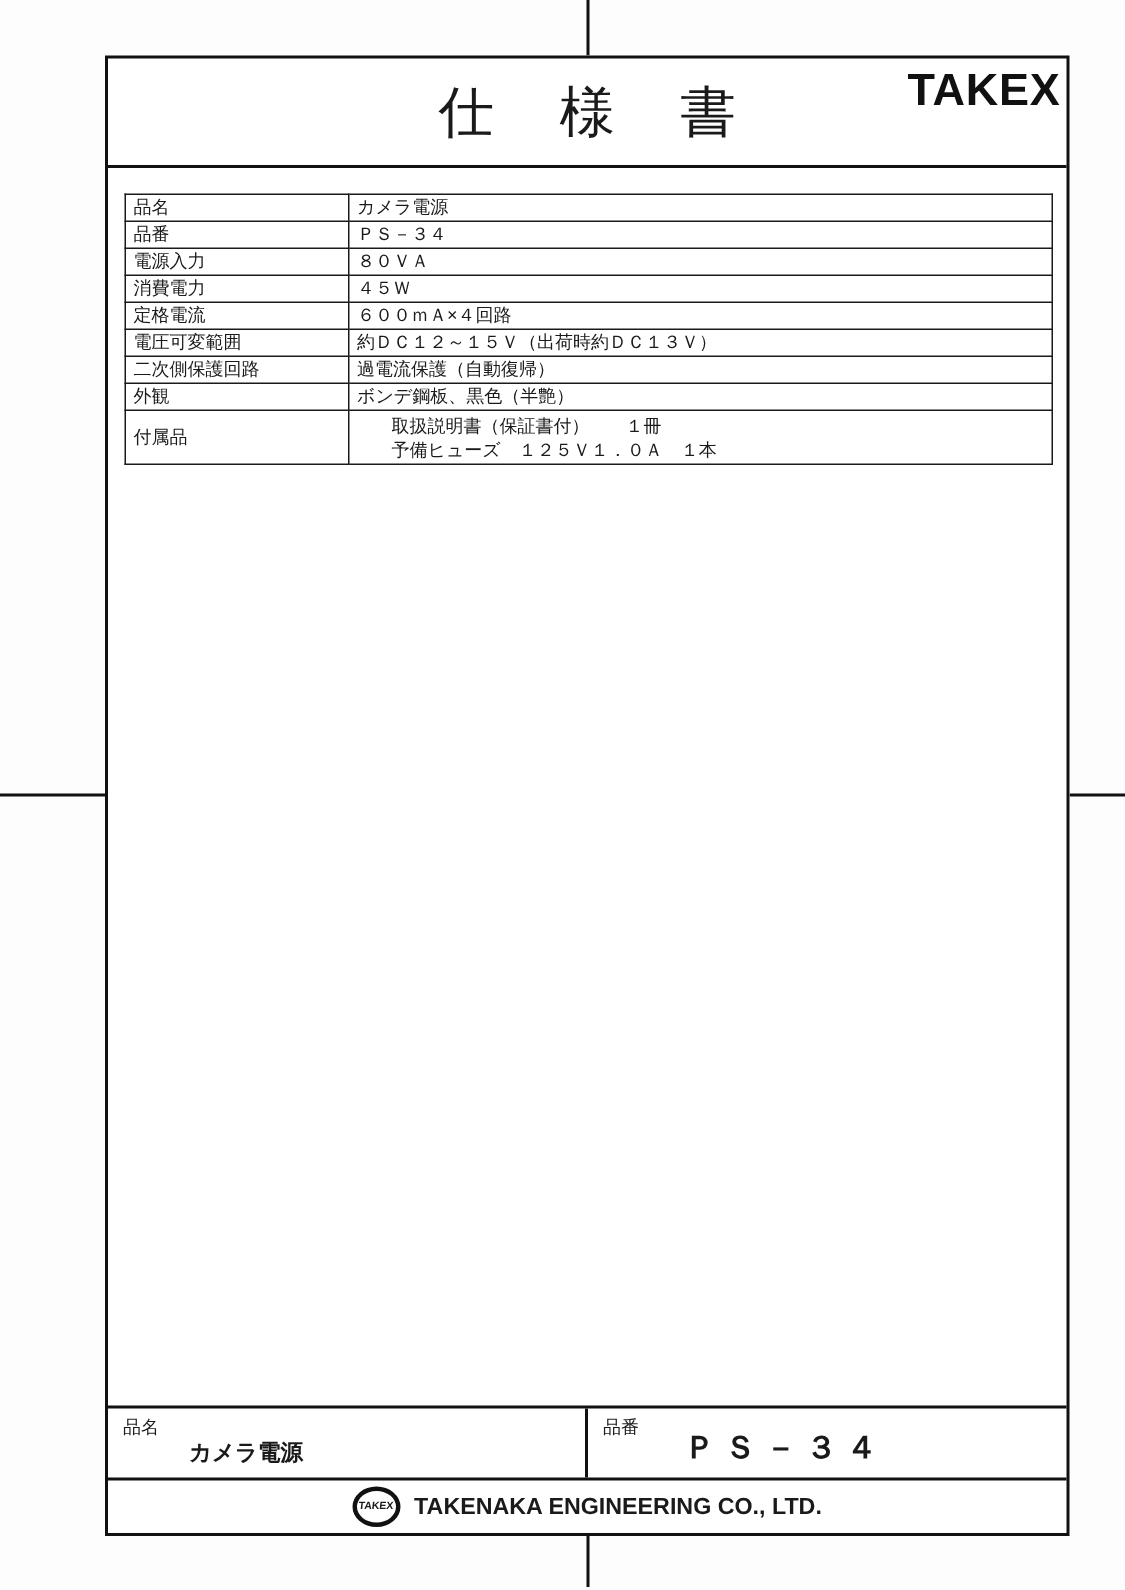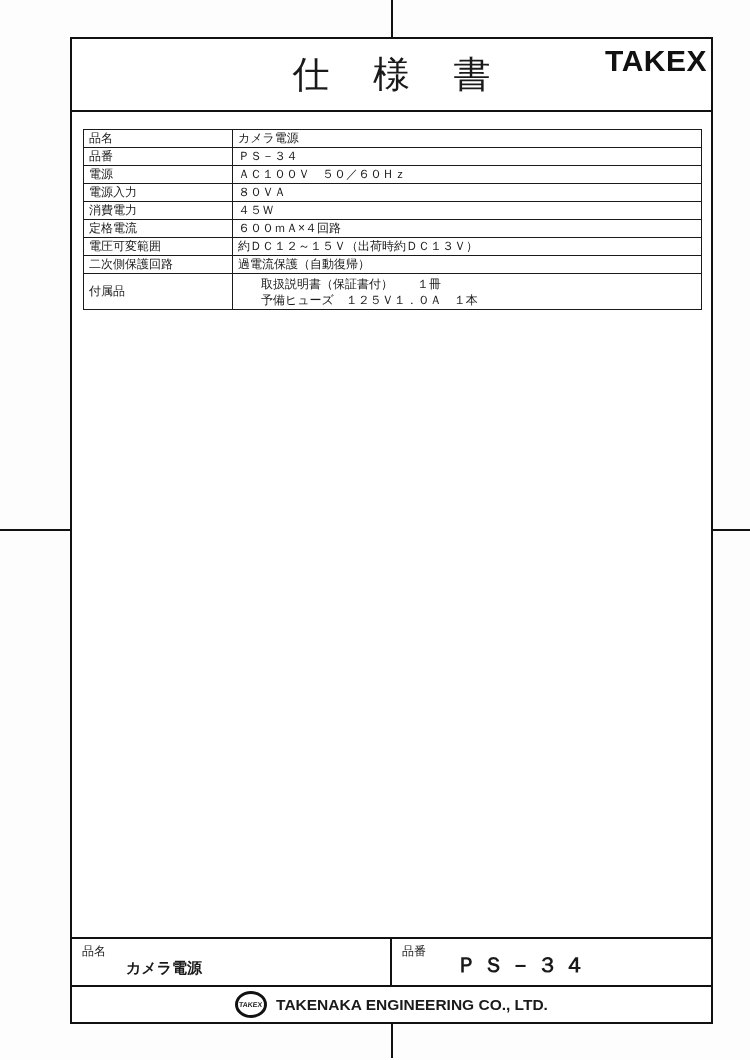--- a/index.html
+++ b/index.html
@@ -112,42 +112,42 @@
       <tbody>
         <tr>
           <td class="col-label">品名</td>
           <td>カメラ電源</td>
         </tr>
         <tr>
           <td class="col-label">品番</td>
           <td>ＰＳ－３４</td>
         </tr>
         <tr>
-          <td class="col-label">電源</td>
-          <td>ＡＣ１００Ｖ　５０／６０Ｈｚ</td>
-        </tr>
-        <tr>
           <td class="col-label">電源入力</td>
           <td>８０ＶＡ</td>
         </tr>
         <tr>
           <td class="col-label">消費電力</td>
           <td>４５Ｗ</td>
         </tr>
         <tr>
           <td class="col-label">定格電流</td>
           <td>６００ｍＡ×４回路</td>
         </tr>
         <tr>
           <td class="col-label">電圧可変範囲</td>
           <td>約ＤＣ１２～１５Ｖ（出荷時約ＤＣ１３Ｖ）</td>
         </tr>
         <tr>
           <td class="col-label">二次側保護回路</td>
           <td>過電流保護（自動復帰）</td>
+        </tr>
+        <tr>
+          <td class="col-label">外観</td>
+          <td>ボンデ鋼板、黒色（半艶）</td>
         </tr>
         <tr class="double">
           <td class="col-label">付属品</td>
           <td class="multiline">取扱説明書（保証書付）　　１冊
 予備ヒューズ　１２５Ｖ１．０Ａ　１本</td>
         </tr>
       </tbody>
     </table>
 
     <div class="nameplate">

